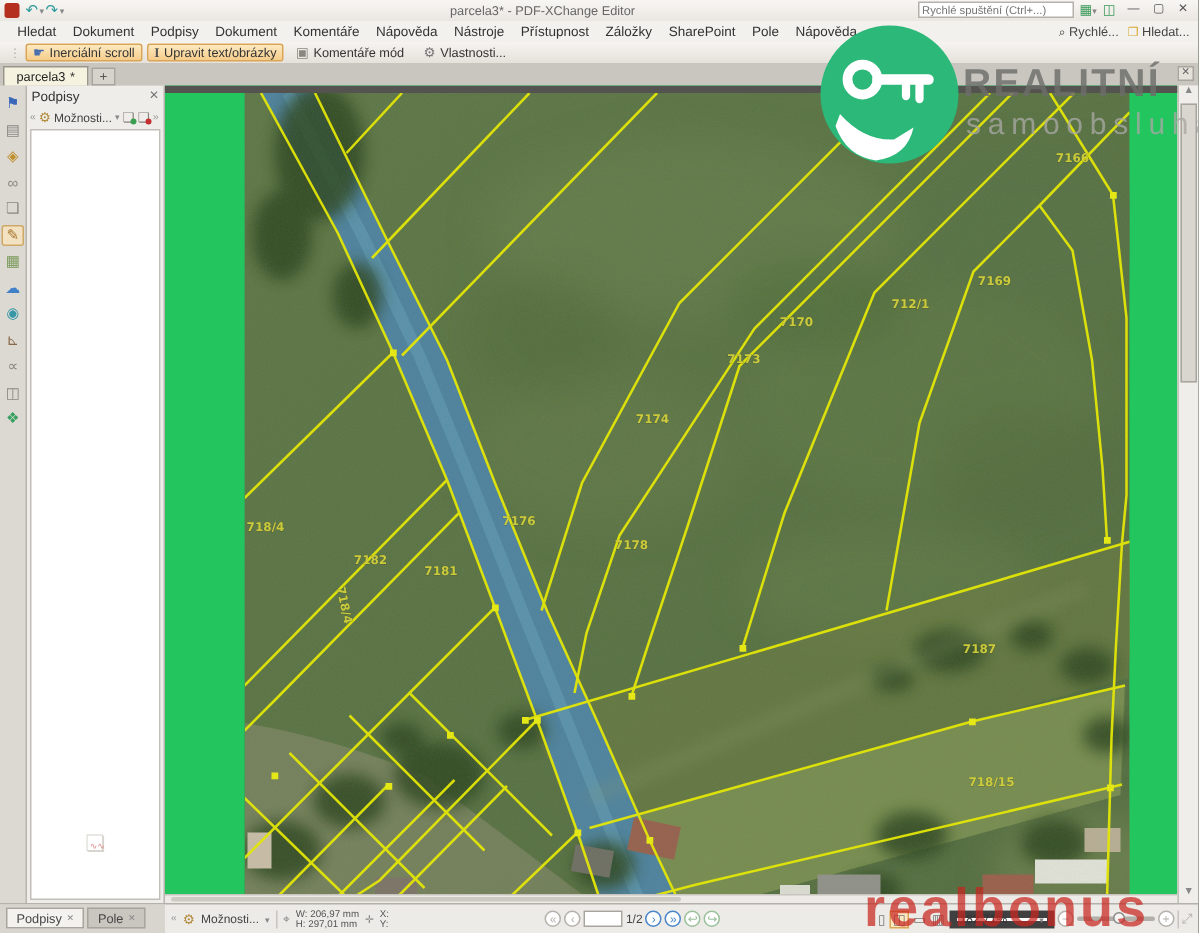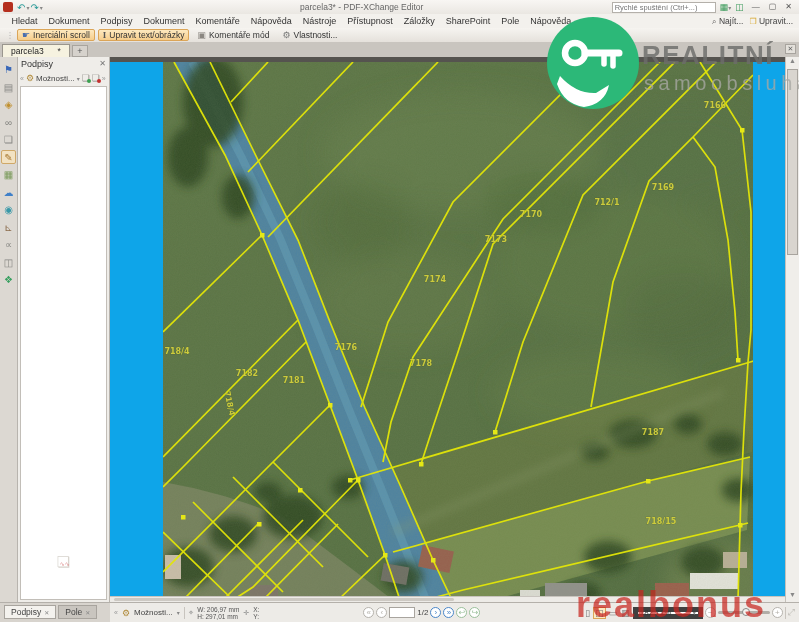--- a/index.html
+++ b/index.html
@@ -36,21 +36,21 @@
   .tbtn { display:inline-flex; align-items:center; gap:3px; padding:0px 4px; height:12px;
           border:1px solid transparent; border-radius:2px; color:#333; }
   .tbtn.active { background:linear-gradient(#fde9c0,#f6cd8b); border-color:#dba558; }
   .tbtn .ig { font-size:9px; }
   .tbtn .ig.serif { font-family:"Liberation Serif",serif; font-weight:bold; }
 
   
   .tabbar { height:15px; background:#c9c5bf; display:flex; align-items:flex-end; padding-left:2px;
             position:relative; }
   .doc-tab { height:13px; background:#f6f2e0; border:1px solid #9a968e; border-bottom:none;
-             font-size:8.5px; display:flex; align-items:center; gap:14px; padding:0 8px; color:#222; }
+             font-size:8.5px; display:flex; align-items:center; gap:3px; padding:0 8px; color:#222; }
   .tab-add { height:12px; width:16px; margin-left:2px; background:#d6d2cc; border:1px solid #a8a49e;
              font-size:9px; line-height:10px; text-align:center; color:#555; }
   .tabbar-close { position:absolute; right:3px; top:2px; width:11px; height:10px; background:#e4e1db;
                   border:1px solid #a8a49e; font-size:7px; line-height:8px; text-align:center; color:#666; }
 
   
   .main { display:flex; height:545px; }
   .iconstrip { width:18px; background:#dcd8d2; border-right:1px solid #b8b4ae; display:flex;
                flex-direction:column; align-items:center; padding-top:5px; gap:3.5px; }
   .strip-icon { width:15px; height:14px; font-size:10px; line-height:14px; text-align:center;
@@ -68,21 +68,21 @@
   .panel-tools .docic { font-size:9px; color:#8a8680; position:relative; }
   .panel-tools .dot { position:absolute; right:-1px; bottom:0; width:4px; height:4px; border-radius:50%; }
   .dot.g { background:#3aa050; } .dot.r { background:#c43030; }
   .panel-tools .chev { color:#888; font-size:6px; }
   .panel-tools .edge { color:#999; font-size:7px; }
   .panel-body { flex:1; margin:0 2px 2px 2px; background:#fff; border:1px solid #c2beb8; position:relative; }
   .empty-doc { position:absolute; bottom:28px; left:50%; transform:translateX(-50%);
                font-size:15px; color:#d8d4ce; }
   .empty-doc em { position:absolute; left:3px; top:7px; font-size:6px; color:#d88; font-style:normal; }
 
-  .docarea { flex:1; background:#0ea5e9; position:relative; overflow:hidden; }
+  .docarea { flex:1; background:#22c55e; position:relative; overflow:hidden; }
   .doc-topstrip { position:absolute; top:0; left:0; right:0; height:5px; background:#55534f; z-index:5; }
   #map { position:absolute; left:53px; top:5px; z-index:1; }
   .hscroll { position:absolute; bottom:0; left:0; right:0; height:6px; background:#edebe7;
              border-top:1px solid #c8c4be; z-index:6; }
   .hthumb { position:absolute; left:4px; top:1px; height:3px; width:340px; background:#cdc9c3;
             border-radius:2px; }
   .vscroll { width:14px; background:#f0eeea; border-left:1px solid #c4c0ba; position:relative; }
   .varrow { position:absolute; left:0; right:0; height:11px; text-align:center; font-size:7px; color:#888; }
   .varrow.up { top:0; } .varrow.dn { bottom:0; }
   .vthumb { position:absolute; left:1px; right:1px; top:12px; height:186px; background:#d9d5cf;
@@ -161,22 +161,22 @@
       <span class="menu-item">Komentáře</span>
       <span class="menu-item">Nápověda</span>
       <span class="menu-item">Nástroje</span>
       <span class="menu-item">Přístupnost</span>
       <span class="menu-item">Záložky</span>
       <span class="menu-item">SharePoint</span>
       <span class="menu-item">Pole</span>
       <span class="menu-item">Nápověda</span>
     </div>
   <div class="menubar-right">
-    <span><span class="ic">⌕</span> <span>Najít...</span></span>
-    <span><span class="ic" style="color:#d8a830">❒</span> <span>Upravit...</span></span>
+    <span><span class="ic">⌕</span> <span>Rychlé...</span></span>
+    <span><span class="ic" style="color:#d8a830">❒</span> <span>Hledat...</span></span>
   </div>
 </div>
 
 <div class="toolbar">
   <span class="grip">⋮</span>
   <div id="toolbar-buttons" style="display:flex;gap:3px">
       <div class="tbtn active">
         <span class="ig" style="color: rgb(74, 111, 174);">☛</span>
         <span>Inerciální scroll</span>
       </div>

